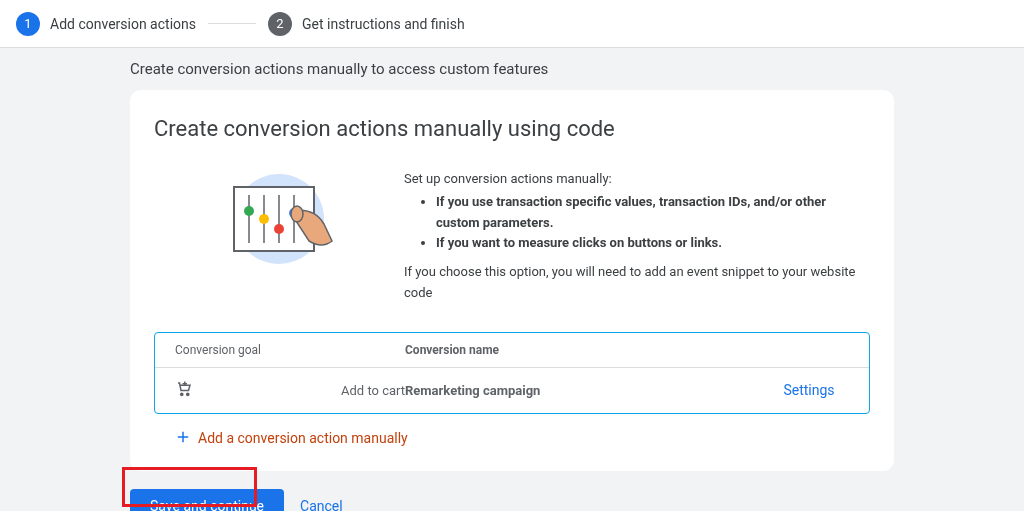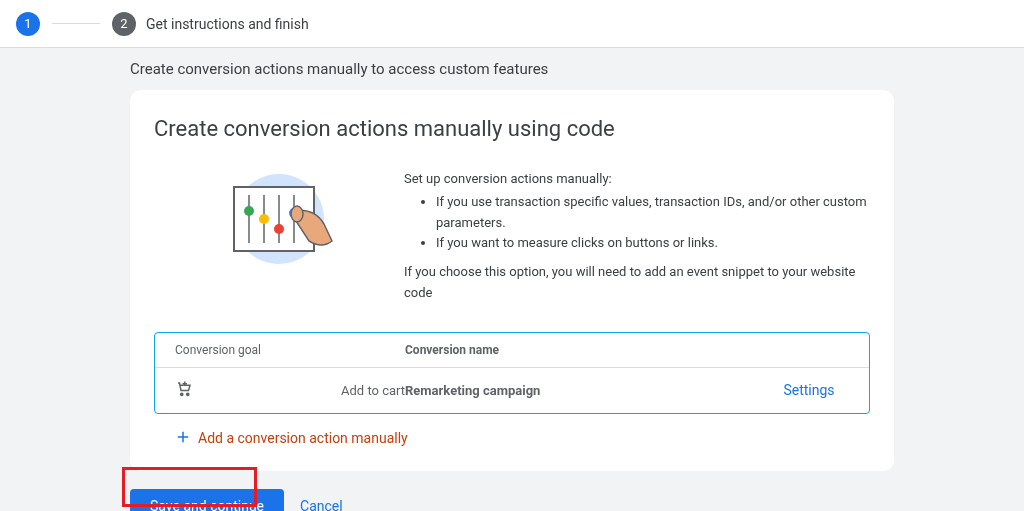--- a/index.html
+++ b/index.html
@@ -77,20 +77,21 @@
     }
     .intro-text {
       flex: 1;
       font-size: 13px;
       color: #3c4043;
       line-height: 1.6;
     }
     .intro-text ul {
       padding-left: 32px;
       margin: 2px 0 8px 0;
+      font-weight: bold;
     }
     .table {
       border: 1px solid #0ea5e9;
       border-radius: 4px;
       overflow: hidden;
     }
     .table-header {
       display: flex;
       padding: 10px 20px;
       border-bottom: 1px solid #dadce0;
@@ -154,20 +155,21 @@
       border: 3px solid #e51c23;
       pointer-events: none;
     }
   </style>
 </head>
 <body>
 
 <div class="stepper">
   <div class="step">
     <div class="step-circle active">1</div>
+    <div class="step-label">Add conversion actions</div>
   </div>
   <div class="step-divider"></div>
   <div class="step">
     <div class="step-circle inactive">2</div>
     <div class="step-label">Get instructions and finish</div>
   </div>
 </div>
 
 <div class="content">
   <div class="subtitle">Create conversion actions manually to access custom features</div>

